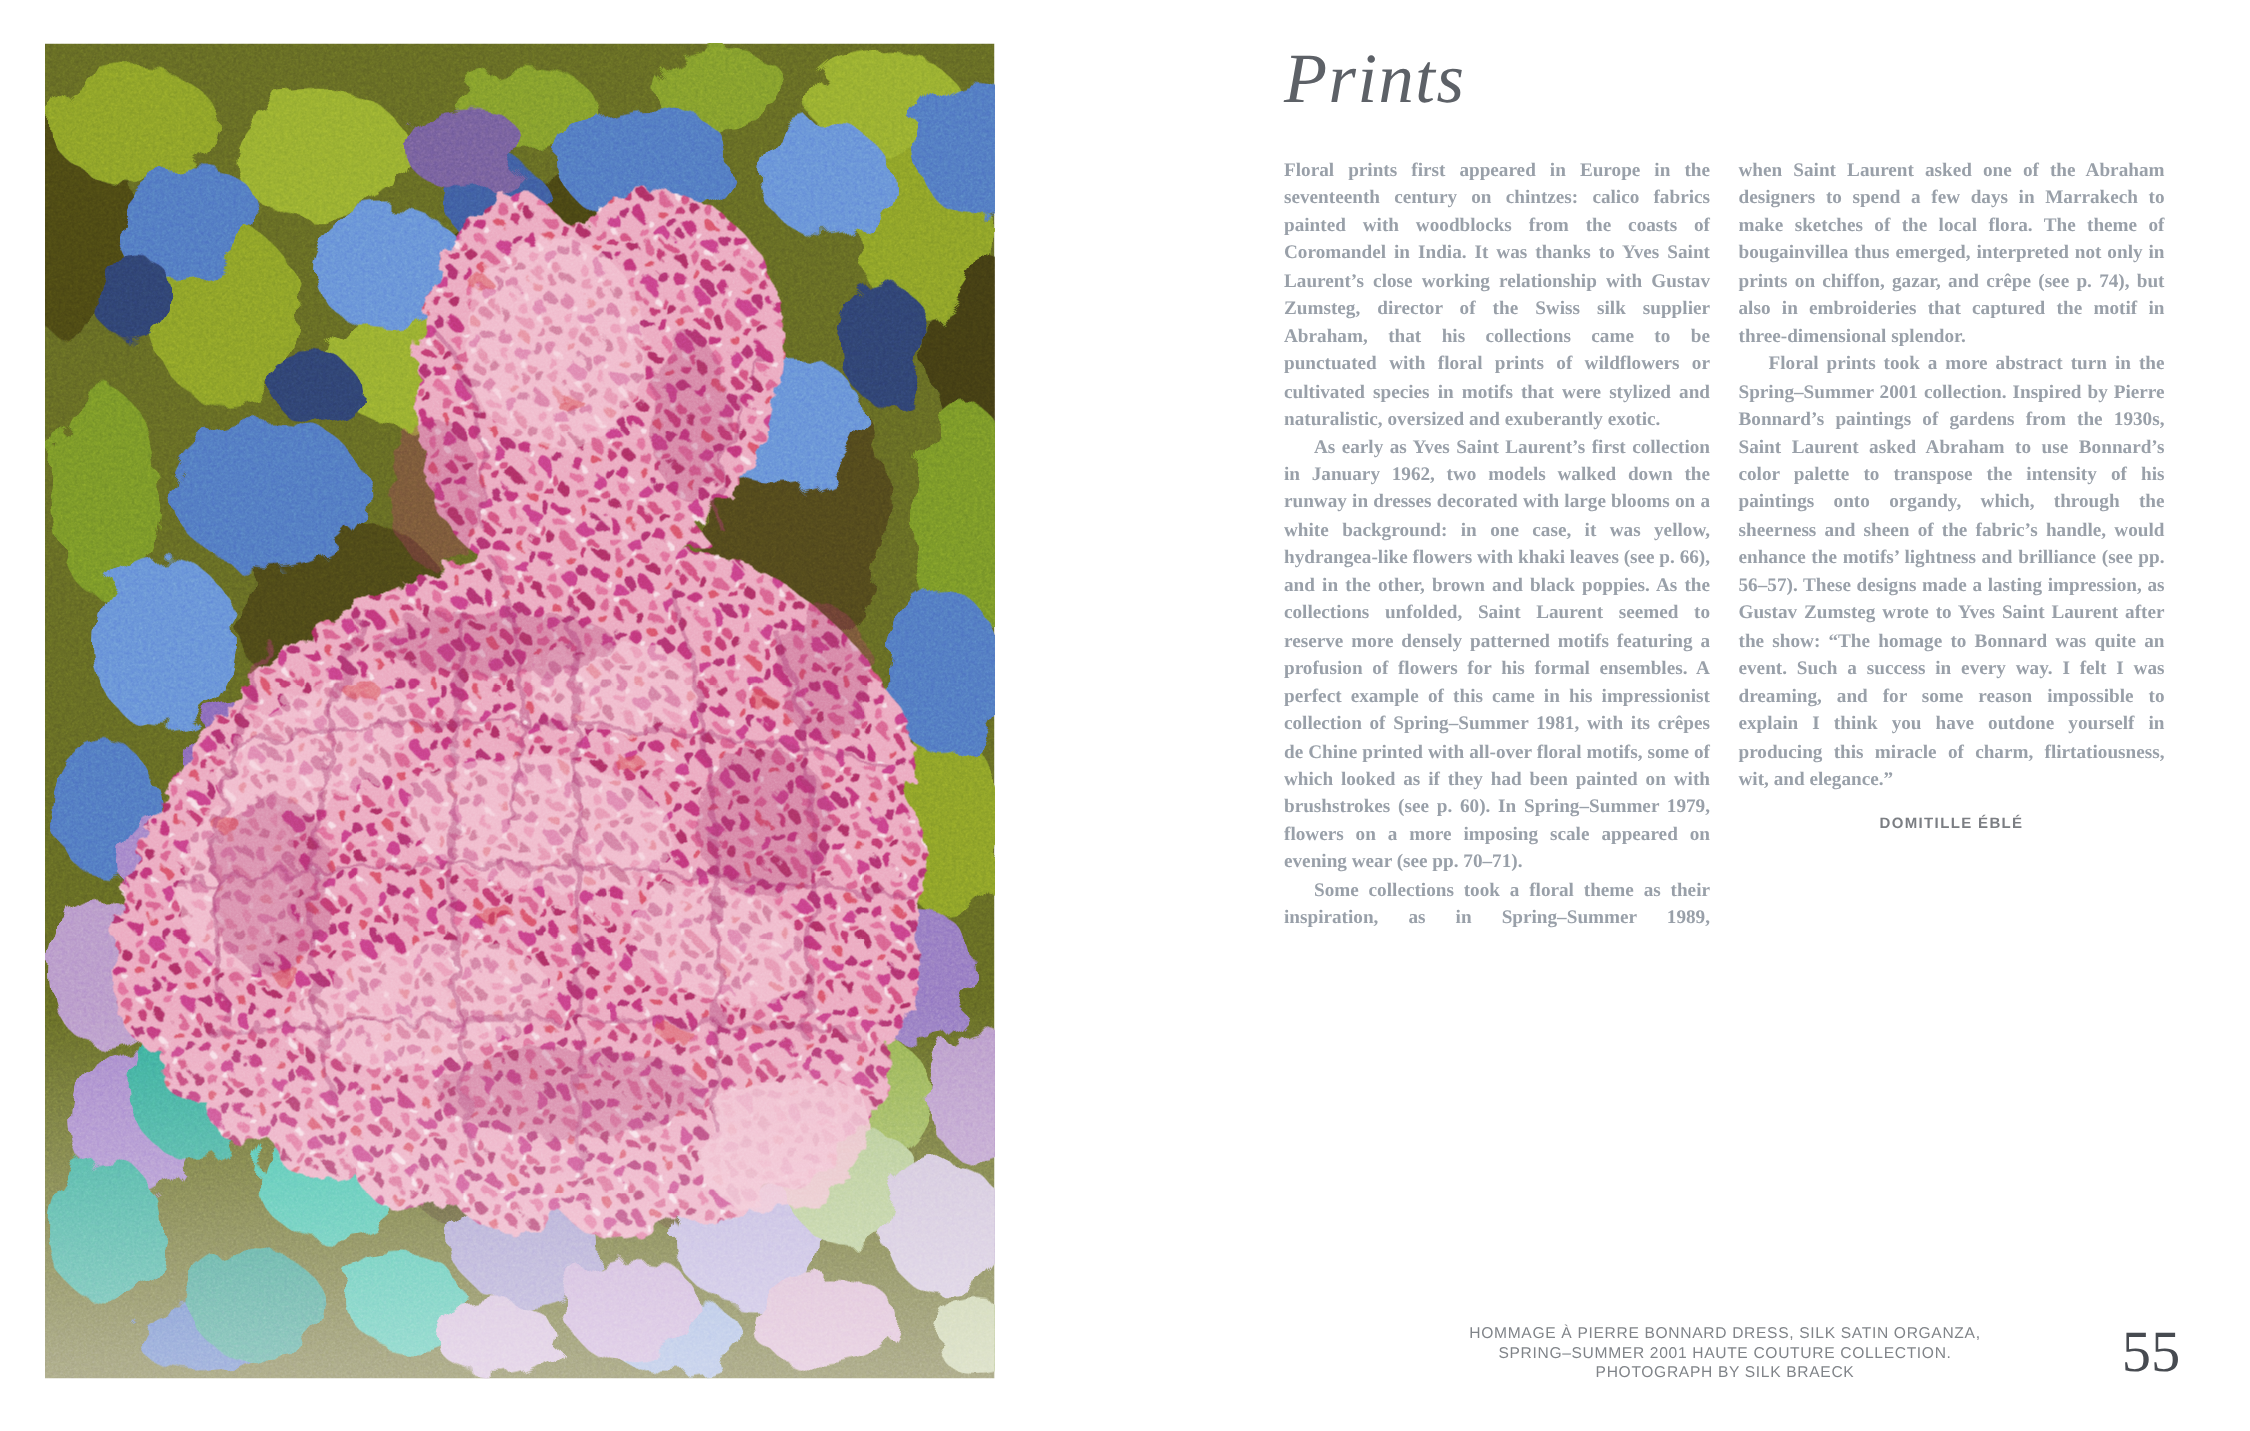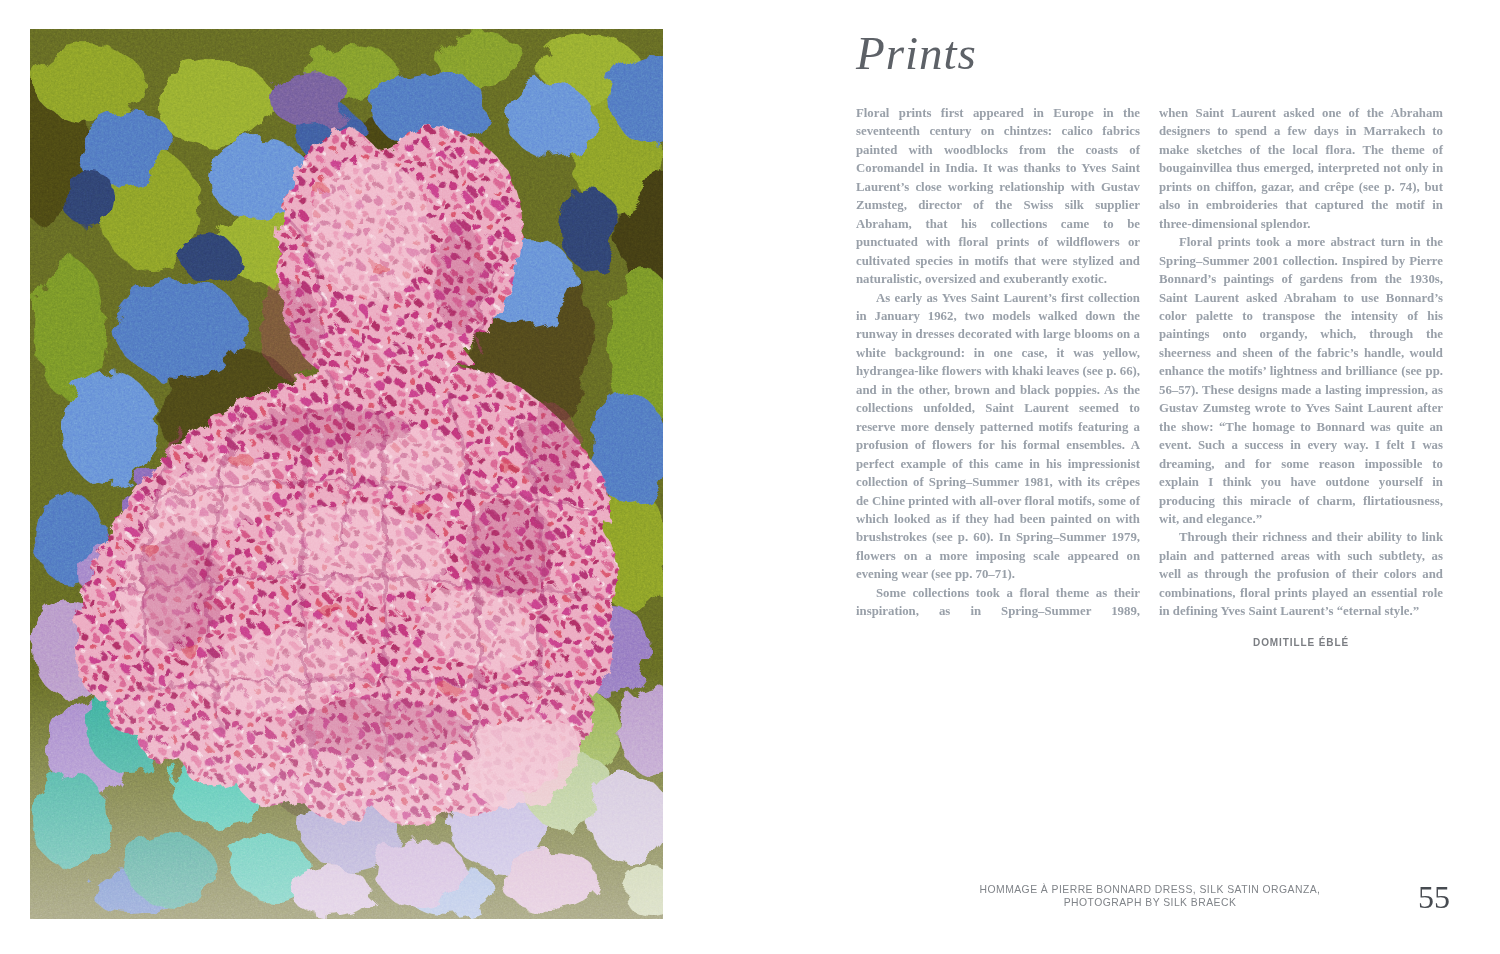--- a/index.html
+++ b/index.html
@@ -22,21 +22,21 @@
   p.ind{text-indent:20px;}
   p.cont{text-align-last:justify;}
   .byline{font-family:"Liberation Sans",sans-serif;font-size:10px;letter-spacing:.9px;
       color:#7b7e83;text-align:center;margin-top:13px;}
 
   
   .caption{position:absolute;left:856px;top:883px;width:588px;text-align:center;
       font-family:"Liberation Sans",sans-serif;font-size:10.4px;line-height:13.2px;
       letter-spacing:.45px;color:#808489;}
   .folio{position:absolute;left:1402px;top:879px;width:64px;text-align:center;
-      font-family:"Liberation Serif",serif;font-size:32px;color:#474b51;}
+      font-family:"Liberation Serif",serif;font-size:39px;color:#474b51;}
 </style>
 </head>
 <body>
 
 <figure class="photo">
   <svg width="633" height="890" viewBox="0 0 633 890" xmlns="http://www.w3.org/2000/svg">
     <defs>
       <filter id="rough" x="-15%" y="-15%" width="130%" height="130%">
         <feTurbulence type="fractalNoise" baseFrequency="0.035" numOctaves="3" seed="7" result="t"></feTurbulence>
         <feDisplacementMap in="SourceGraphic" in2="t" scale="26"></feDisplacementMap>
@@ -208,23 +208,23 @@
   <h1 class="page-title">Prints</h1>
   <div class="columns">
     <div class="col">
       <p>Floral prints first appeared in Europe in the seventeenth century on chintzes: calico fabrics painted with woodblocks from the coasts of Coromandel in India. It was thanks to Yves Saint Laurent’s close working relationship with Gustav Zumsteg, director of the Swiss silk supplier Abraham, that his collections came to be punctuated with floral prints of wildflowers or cultivated species in motifs that were stylized and naturalistic, oversized and exuberantly exotic.</p>
       <p class="ind">As early as Yves Saint Laurent’s first collection in January 1962, two models walked down the runway in dresses decorated with large blooms on a white background: in one case, it was yellow, hydrangea-like flowers with khaki leaves (see p. 66), and in the other, brown and black poppies. As the collections unfolded, Saint Laurent seemed to reserve more densely patterned motifs featuring a profusion of flowers for his formal ensembles. A perfect example of this came in his impressionist collection of Spring–Summer 1981, with its crêpes de Chine printed with all-over floral motifs, some of which looked as if they had been painted on with brushstrokes (see p. 60). In Spring–Summer 1979, flowers on a more imposing scale appeared on evening wear (see pp. 70–71).</p>
       <p class="ind cont">Some collections took a floral theme as their inspiration, as in Spring–Summer 1989,</p>
     </div>
     <div class="col">
       <p>when Saint Laurent asked one of the Abraham designers to spend a few days in Marrakech to make sketches of the local flora. The theme of bougainvillea thus emerged, interpreted not only in prints on chiffon, gazar, and crêpe (see p. 74), but also in embroideries that captured the motif in three-dimensional splendor.</p>
       <p class="ind">Floral prints took a more abstract turn in the Spring–Summer 2001 collection. Inspired by Pierre Bonnard’s paintings of gardens from the 1930s, Saint Laurent asked Abraham to use Bonnard’s color palette to transpose the intensity of his paintings onto organdy, which, through the sheerness and sheen of the fabric’s handle, would enhance the motifs’ lightness and brilliance (see pp. 56–57). These designs made a lasting impression, as Gustav Zumsteg wrote to Yves Saint Laurent after the show: “The homage to Bonnard was quite an event. Such a success in every way. I felt I was dreaming, and for some reason impossible to explain I think you have outdone yourself in producing this miracle of charm, flirtatiousness, wit, and elegance.”</p>
-      <p class="ind">Through their richness and their ability to link plain and patterned areas with such subtlety, as well as through the profusion of their colors and combinations, floral prints played an essential role in defining Yves Saint Laurent’s “eternal style.”</p>
       <div class="byline">DOMITILLE ÉBLÉ</div>
     </div>
   </div>
 </main>
 
 <div class="caption">
   <div>HOMMAGE À PIERRE BONNARD DRESS, SILK SATIN ORGANZA,</div>
+  <div>SPRING–SUMMER 2001 HAUTE COUTURE COLLECTION.</div>
   <div>PHOTOGRAPH BY SILK BRAECK</div>
 </div>
 <div class="folio">55</div>
 
 </body></html>

